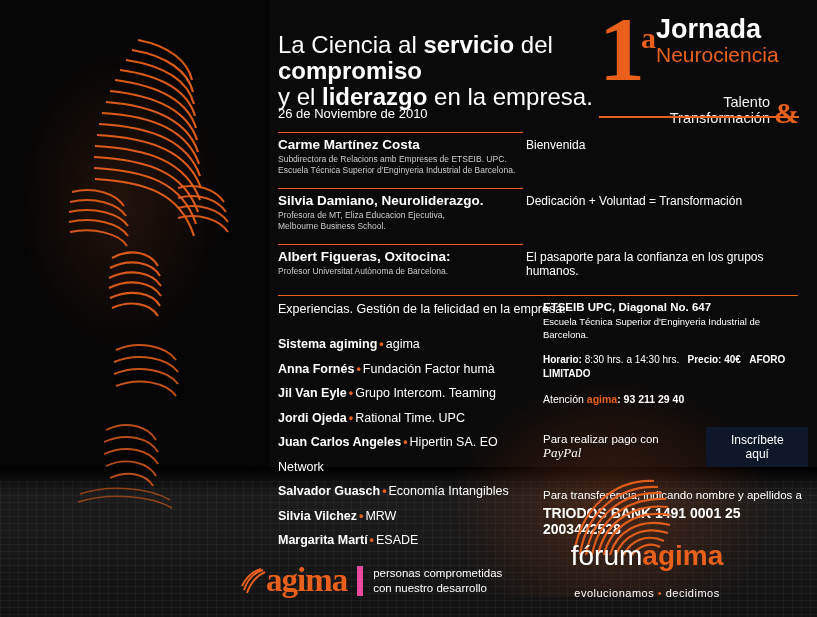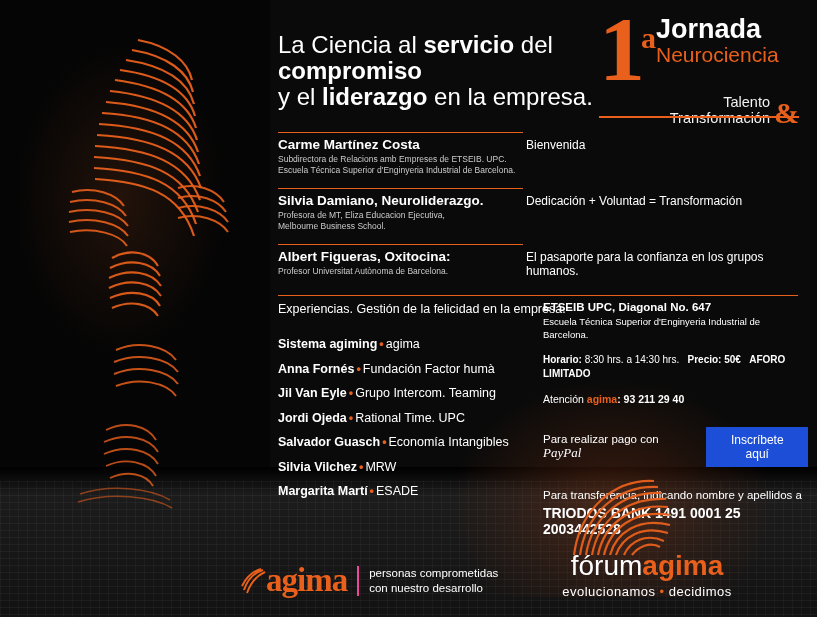--- a/index.html
+++ b/index.html
@@ -260,21 +260,21 @@
   .paypal-text {
     font-size: 11.5px;
   }
   .paypal-text .pp {
     font-family: "Liberation Serif", serif;
     font-style: italic;
     font-weight: normal;
     font-size: 13px;
   }
   .btn-inscribete {
-    background: #1d4ed8;
+    background: #0f172a;
     color: #ffffff;
     font-size: 12px;
     padding: 6px 12px;
     border: none;
     cursor: pointer;
     font-family: "Liberation Sans", sans-serif;
   }
   .transfer {
     margin-top: 20px;
     font-size: 11.5px;
@@ -296,21 +296,21 @@
   }
   .agima-mark {
     font-family: "Liberation Serif", serif;
     font-size: 33px;
     color: #e8601c;
     font-weight: bold;
     line-height: 33px;
     letter-spacing: -1px;
   }
   .agima-tag {
-    border-left: 2px solid #ec4899;
+    border-left: 6px solid #ec4899;
     margin-left: 10px;
     padding-left: 10px;
     font-size: 11.5px;
     line-height: 15px;
     color: #ffffff;
   }
 
   .forum-logo {
     position: absolute;
     right: 55px; bottom: 18px;
@@ -318,24 +318,24 @@
     width: 230px;
   }
   .forum-name {
     font-size: 28px;
     color: #ffffff;
     line-height: 30px;
   }
   .forum-name .f { color: #ffffff; }
   .forum-name .a { color: #e8601c; font-weight: bold; }
   .forum-sub {
-    font-size: 13px;
+    font-size: 11px;
     color: #ffffff;
     letter-spacing: 0.5px;
-    margin-top: 3px;
+    margin-top: 16px;
   }
   .forum-sub .dot { color: #e8601c; }
   .forum-arc {
     position: absolute;
     right: 95px; bottom: 58px;
     width: 160px; height: 90px;
   }
 </style>
 </head>
 <body>
@@ -423,20 +423,21 @@
       <div class="amp">&amp;</div>
     </div>
   </div>
   <div class="rule-top"></div>
 
   <div class="headline">
     <span>La Ciencia al </span><b>servicio</b><span> del </span><b>compromiso</b><br>
     <span>y el </span><b>liderazgo</b><span> en la empresa.</span>
   </div>
 
+  <div class="date">26 de Noviembre de 2010</div>
 
   <div class="speakers">
 
     <div class="speaker">
       <div class="sp-rule"></div>
       <div class="sp-name">Carme Martínez Costa</div>
       <div class="sp-role">
         <span>Subdirectora de Relacions amb Empreses de ETSEIB. UPC.</span><br>
         <span>Escuela Técnica Superior d'Enginyeria Industrial de Barcelona.</span>
       </div>
@@ -475,39 +476,42 @@
     <div class="exp-item">
       <span class="person">Anna Fornés</span><span class="dot">•</span><span class="org">Fundación Factor humà</span>
     </div>
     <div class="exp-item">
       <span class="person">Jil Van Eyle</span><span class="dot">•</span><span class="org">Grupo Intercom. Teaming</span>
     </div>
     <div class="exp-item">
       <span class="person">Jordi Ojeda</span><span class="dot">•</span><span class="org">Rational Time. UPC</span>
     </div>
     <div class="exp-item">
+      <span class="person">Juan Carlos Angeles</span><span class="dot">•</span><span class="org">Hipertin SA. EO Network</span>
+    </div>
+    <div class="exp-item">
       <span class="person">Salvador Guasch</span><span class="dot">•</span><span class="org">Economía Intangibles</span>
     </div>
     <div class="exp-item">
       <span class="person">Silvia Vilchez</span><span class="dot">•</span><span class="org">MRW</span>
     </div>
     <div class="exp-item">
       <span class="person">Margarita Martí</span><span class="dot">•</span><span class="org">ESADE</span>
     </div>
   </div>
 
   <div class="info">
     <div class="info-venue">ETSEIB UPC, Diagonal No. 647</div>
     <div class="info-venue-sub">Escuela Técnica Superior d'Enginyeria Industrial de Barcelona.</div>
 
     <div class="info-sched">
       <b>Horario:</b>
       <span>8:30 hrs. a 14:30 hrs.</span>&nbsp;&nbsp;
       <b>Precio:</b>
-      <b>50€</b>&nbsp;&nbsp;
+      <b>40€</b>&nbsp;&nbsp;
       <b>AFORO LIMITADO</b>
     </div>
 
     <div class="info-att">
       <span>Atención</span>
       <span class="agima-ink">agima</span><b>: 93 211 29 40</b>
     </div>
 
     <div class="paypal-row">
       <div class="paypal-text">

